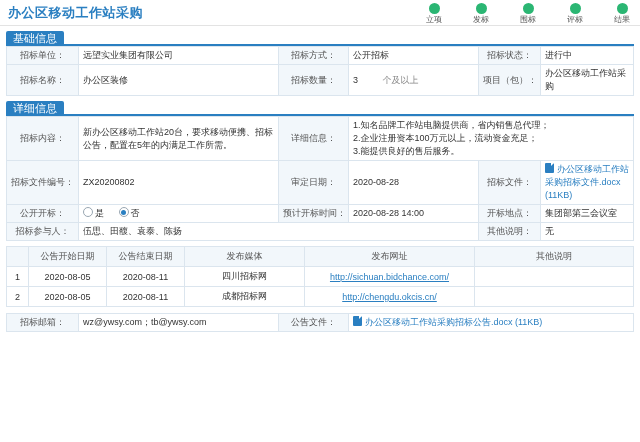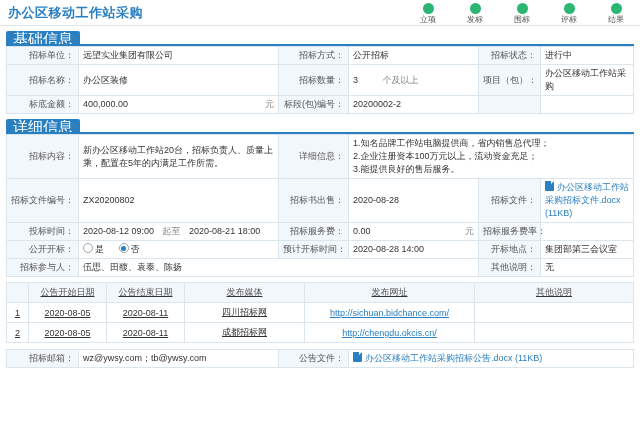--- a/index.html
+++ b/index.html
@@ -32,21 +32,21 @@
     box-sizing: border-box;
   }
   .page-title {
     color: #2a7fc1;
     font-size: 13px;
     font-weight: bold;
     letter-spacing: .5px;
   }
   .top-actions {
     position: absolute;
-    right: 6px;
+    right: 0;
     top: 2px;
     display: flex;
     gap: 11px;
     align-items: flex-start;
   }
   .top-action {
     width: 36px;
     text-align: center;
     font-size: 8px;
     color: #555;
@@ -64,21 +64,21 @@
     margin: 5px 6px 0 6px;
   }
   .section-head {
     position: relative;
     height: 15px;
   }
   .section-tag {
     display: inline-block;
     background: #2a7fc1;
     color: #fff;
-    font-size: 15px;
+    font-size: 11px;
     padding: 2px 7px 2px 7px;
     border-radius: 2px 2px 0 0;
     line-height: 11px;
   }
   .rule {
     position: absolute;
     left: 0;
     right: 0;
     bottom: 0;
     height: 2px;
@@ -96,21 +96,21 @@
     font-size: 9px;
     line-height: 13px;
     vertical-align: middle;
     height: 18px;
     box-sizing: border-box;
     word-break: break-all;
   }
   td.lbl {
     background: #f2f7fb;
     color: #555;
-    text-align: right;
+    text-align: center;
     white-space: nowrap;
   }
   td.val {
     background: #ffffff;
     color: #333;
   }
   .unit {
     color: #888;
     margin-left: 22px;
   }
@@ -166,21 +166,20 @@
   }
   .multiline {
     line-height: 13px;
     white-space: pre-line;
   }
   
   table.ann {
     width: 100%;
     border-collapse: collapse;
     table-layout: fixed;
-    text-decoration: underline;
   }
   table.ann th {
     background: #f2f7fb;
     border: 1px solid #dbe5ee;
     font-size: 9px;
     font-weight: normal;
     color: #555;
     height: 17px;
     padding: 1px 3px;
   }
@@ -255,31 +254,20 @@
         <td class="lbl">招标名称：</td>
         <td class="val">办公区装修</td>
         <td class="lbl">招标数量：</td>
         <td class="val">
           <span>3</span>
           <span class="unit">个及以上</span>
         </td>
         <td class="lbl">项目（包）：</td>
         <td class="val">办公区移动工作站采购</td>
       </tr>
-      <tr>
-        <td class="lbl">标底金额：</td>
-        <td class="val">
-          <span>400,000.00</span>
-          <span class="unit-r">元</span>
-        </td>
-        <td class="lbl">标段(包)编号：</td>
-        <td class="val">20200002-2</td>
-        <td class="lbl"></td>
-        <td class="val"></td>
-      </tr>
       </tbody>
     </table>
   </div>
 
   <div class="section">
     <div class="section-head">
       <span class="section-tag">详细信息</span>
       <div class="rule"></div>
     </div>
     <table class="form">
@@ -287,50 +275,35 @@
         <col style="width:72px">
           <col style="width:200px">
         <col style="width:70px">
           <col style="width:130px">
         <col style="width:62px">
           <col>
       </colgroup>
       <tbody>
       <tr>
         <td class="lbl">招标内容：</td>
-        <td class="val multiline" style="height:44px">新办公区移动工作站20台，招标负责人、质量上乘，配置在5年的内满足工作所需。</td>
+        <td class="val multiline" style="height:44px">新办公区移动工作站20台，要求移动便携、招标公告，配置在5年的内满足工作所需。</td>
         <td class="lbl">详细信息：</td>
         <td class="val multiline" colspan="3" style="height:44px">1.知名品牌工作站电脑提供商，省内销售总代理；
 2.企业注册资本100万元以上，流动资金充足；
 3.能提供良好的售后服务。</td>
       </tr>
       <tr>
         <td class="lbl">招标文件编号：</td>
         <td class="val">ZX20200802</td>
-        <td class="lbl">招标书出售：</td>
+        <td class="lbl">审定日期：</td>
         <td class="val">2020-08-28</td>
         <td class="lbl">招标文件：</td>
         <td class="val">
           <span class="fileicon"></span><a class="filelink" href="#">办公区移动工作站采购招标文件.docx (11KB)</a>
         </td>
-      </tr>
-      <tr>
-        <td class="lbl">投标时间：</td>
-        <td class="val">
-          <span>2020-08-12 09:00</span>
-          <span class="unit" style="margin:0 6px">起至</span>
-          <span>2020-08-21 18:00</span>
-        </td>
-        <td class="lbl">招标服务费：</td>
-        <td class="val">
-          <span>0.00</span>
-          <span class="unit-r">元</span>
-        </td>
-        <td class="lbl">招标服务费率：</td>
-        <td class="val"></td>
       </tr>
       <tr>
         <td class="lbl">公开开标：</td>
         <td class="val radio-grp">
           <span class="t"><span class="radio"></span><span>是</span></span>
           <span class="t"><span class="radio on"></span><span>否</span></span>
         </td>
         <td class="lbl">预计开标时间：</td>
         <td class="val">2020-08-28 14:00</td>
         <td class="lbl">开标地点：</td>

